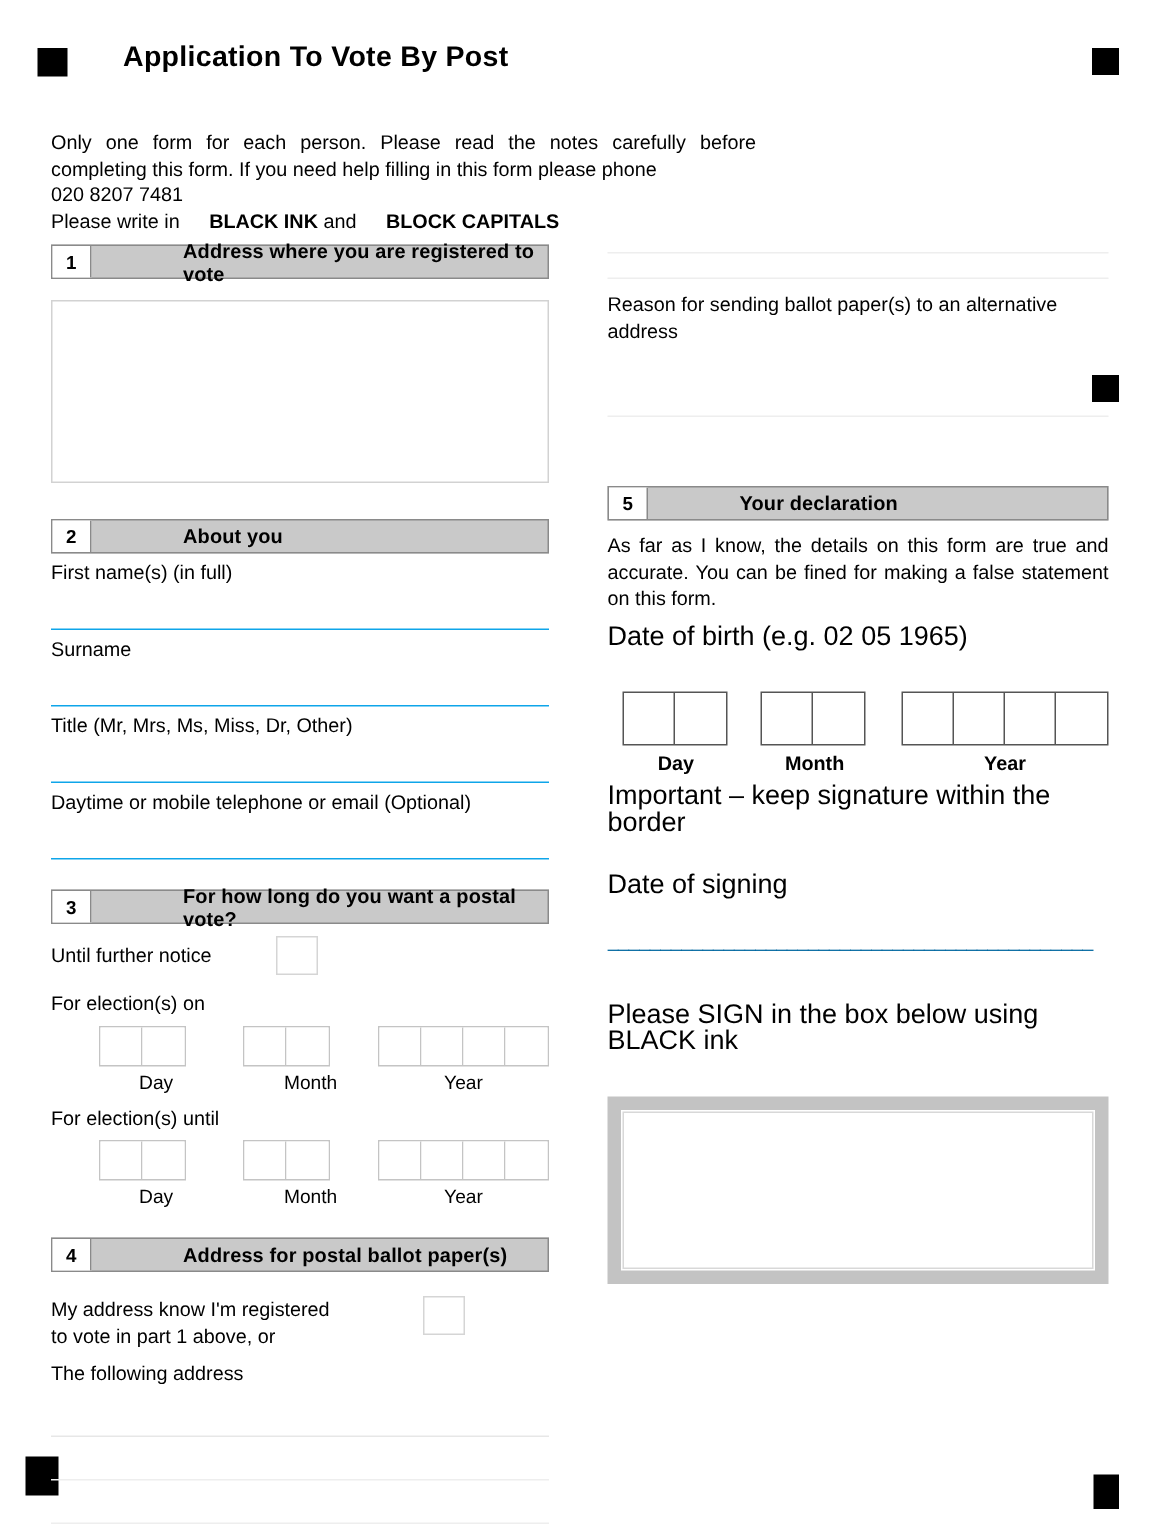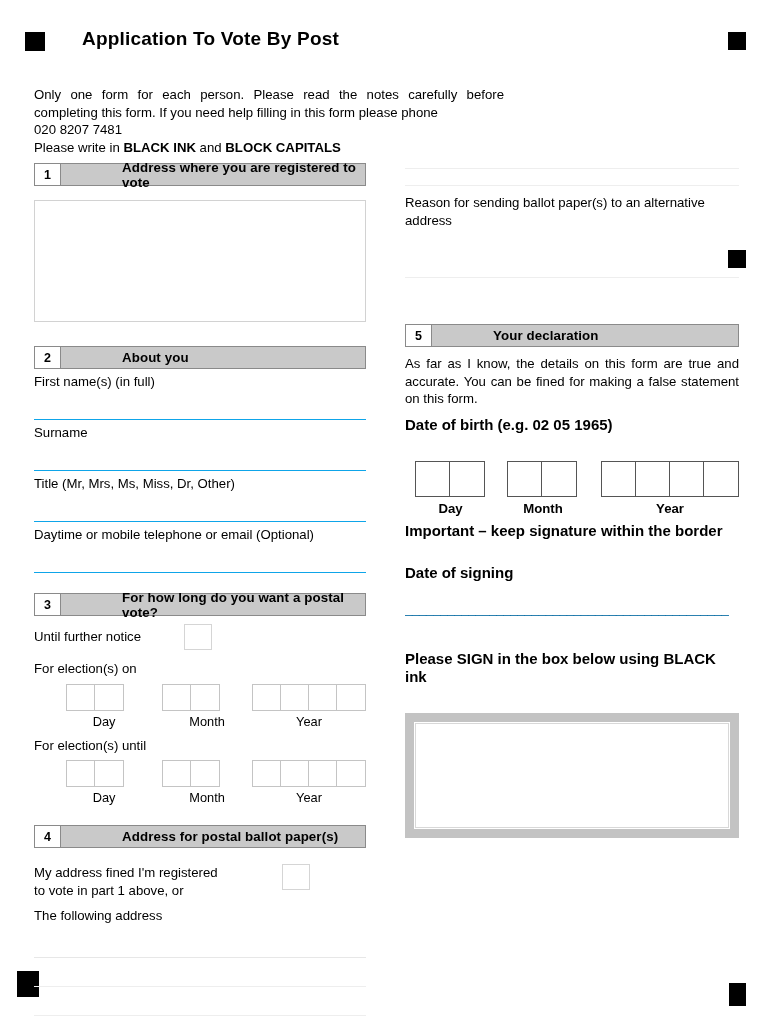--- a/index.html
+++ b/index.html
@@ -50,21 +50,21 @@
     top: 86px;
     width: 470px;
     font-size: 13.2px;
     line-height: 17.5px;
   }
   .intro p { margin: 0; }
   .intro .just {
     text-align: justify;
     text-align-last: left;
   }
-  .intro b { font-weight: bold; }
+  .intro b { font-weight: bold; margin-left: 16px; }
 
   
   .col-left {
     position: absolute;
     left: 34px;
     top: 163px;
     width: 332px;
   }
   .col-right {
     position: absolute;
@@ -103,23 +103,23 @@
     letter-spacing: 0.1px;
     margin-left: 48px;
   }
 
   
   .ftext {
     font-size: 13.2px;
     line-height: 17.5px;
   }
   .fbold {
-    font-size: 15px;
+    font-size: 18px;
     line-height: 17.5px;
-    font-weight: bold;
+    font-weight: normal;
   }
 
   
   .addr-box {
     border: 1px solid #d2d2d2;
     height: 122px;
     box-sizing: border-box;
     background: #ffffff;
   }
 
@@ -346,21 +346,21 @@
     <div class="sp20"></div>
 
     <div class="sec-head">
       <div class="sec-num">4</div>
       <div class="sec-title">Address for postal ballot paper(s)</div>
     </div>
 
     <div class="sp16"></div>
     <div style="display:flex; align-items:flex-start;">
       <div style="width:248px;">
-        <div class="ftext">My address fined I'm registered</div>
+        <div class="ftext">My address know I'm registered</div>
         <div class="ftext">to vote in part 1 above, or</div>
       </div>
       <div class="chk"></div>
     </div>
 
     <div class="sp8"></div>
     <div class="ftext">The following address</div>
     <div class="sp4"></div>
     <div class="rule"></div>
     <div class="rule faint"></div>

